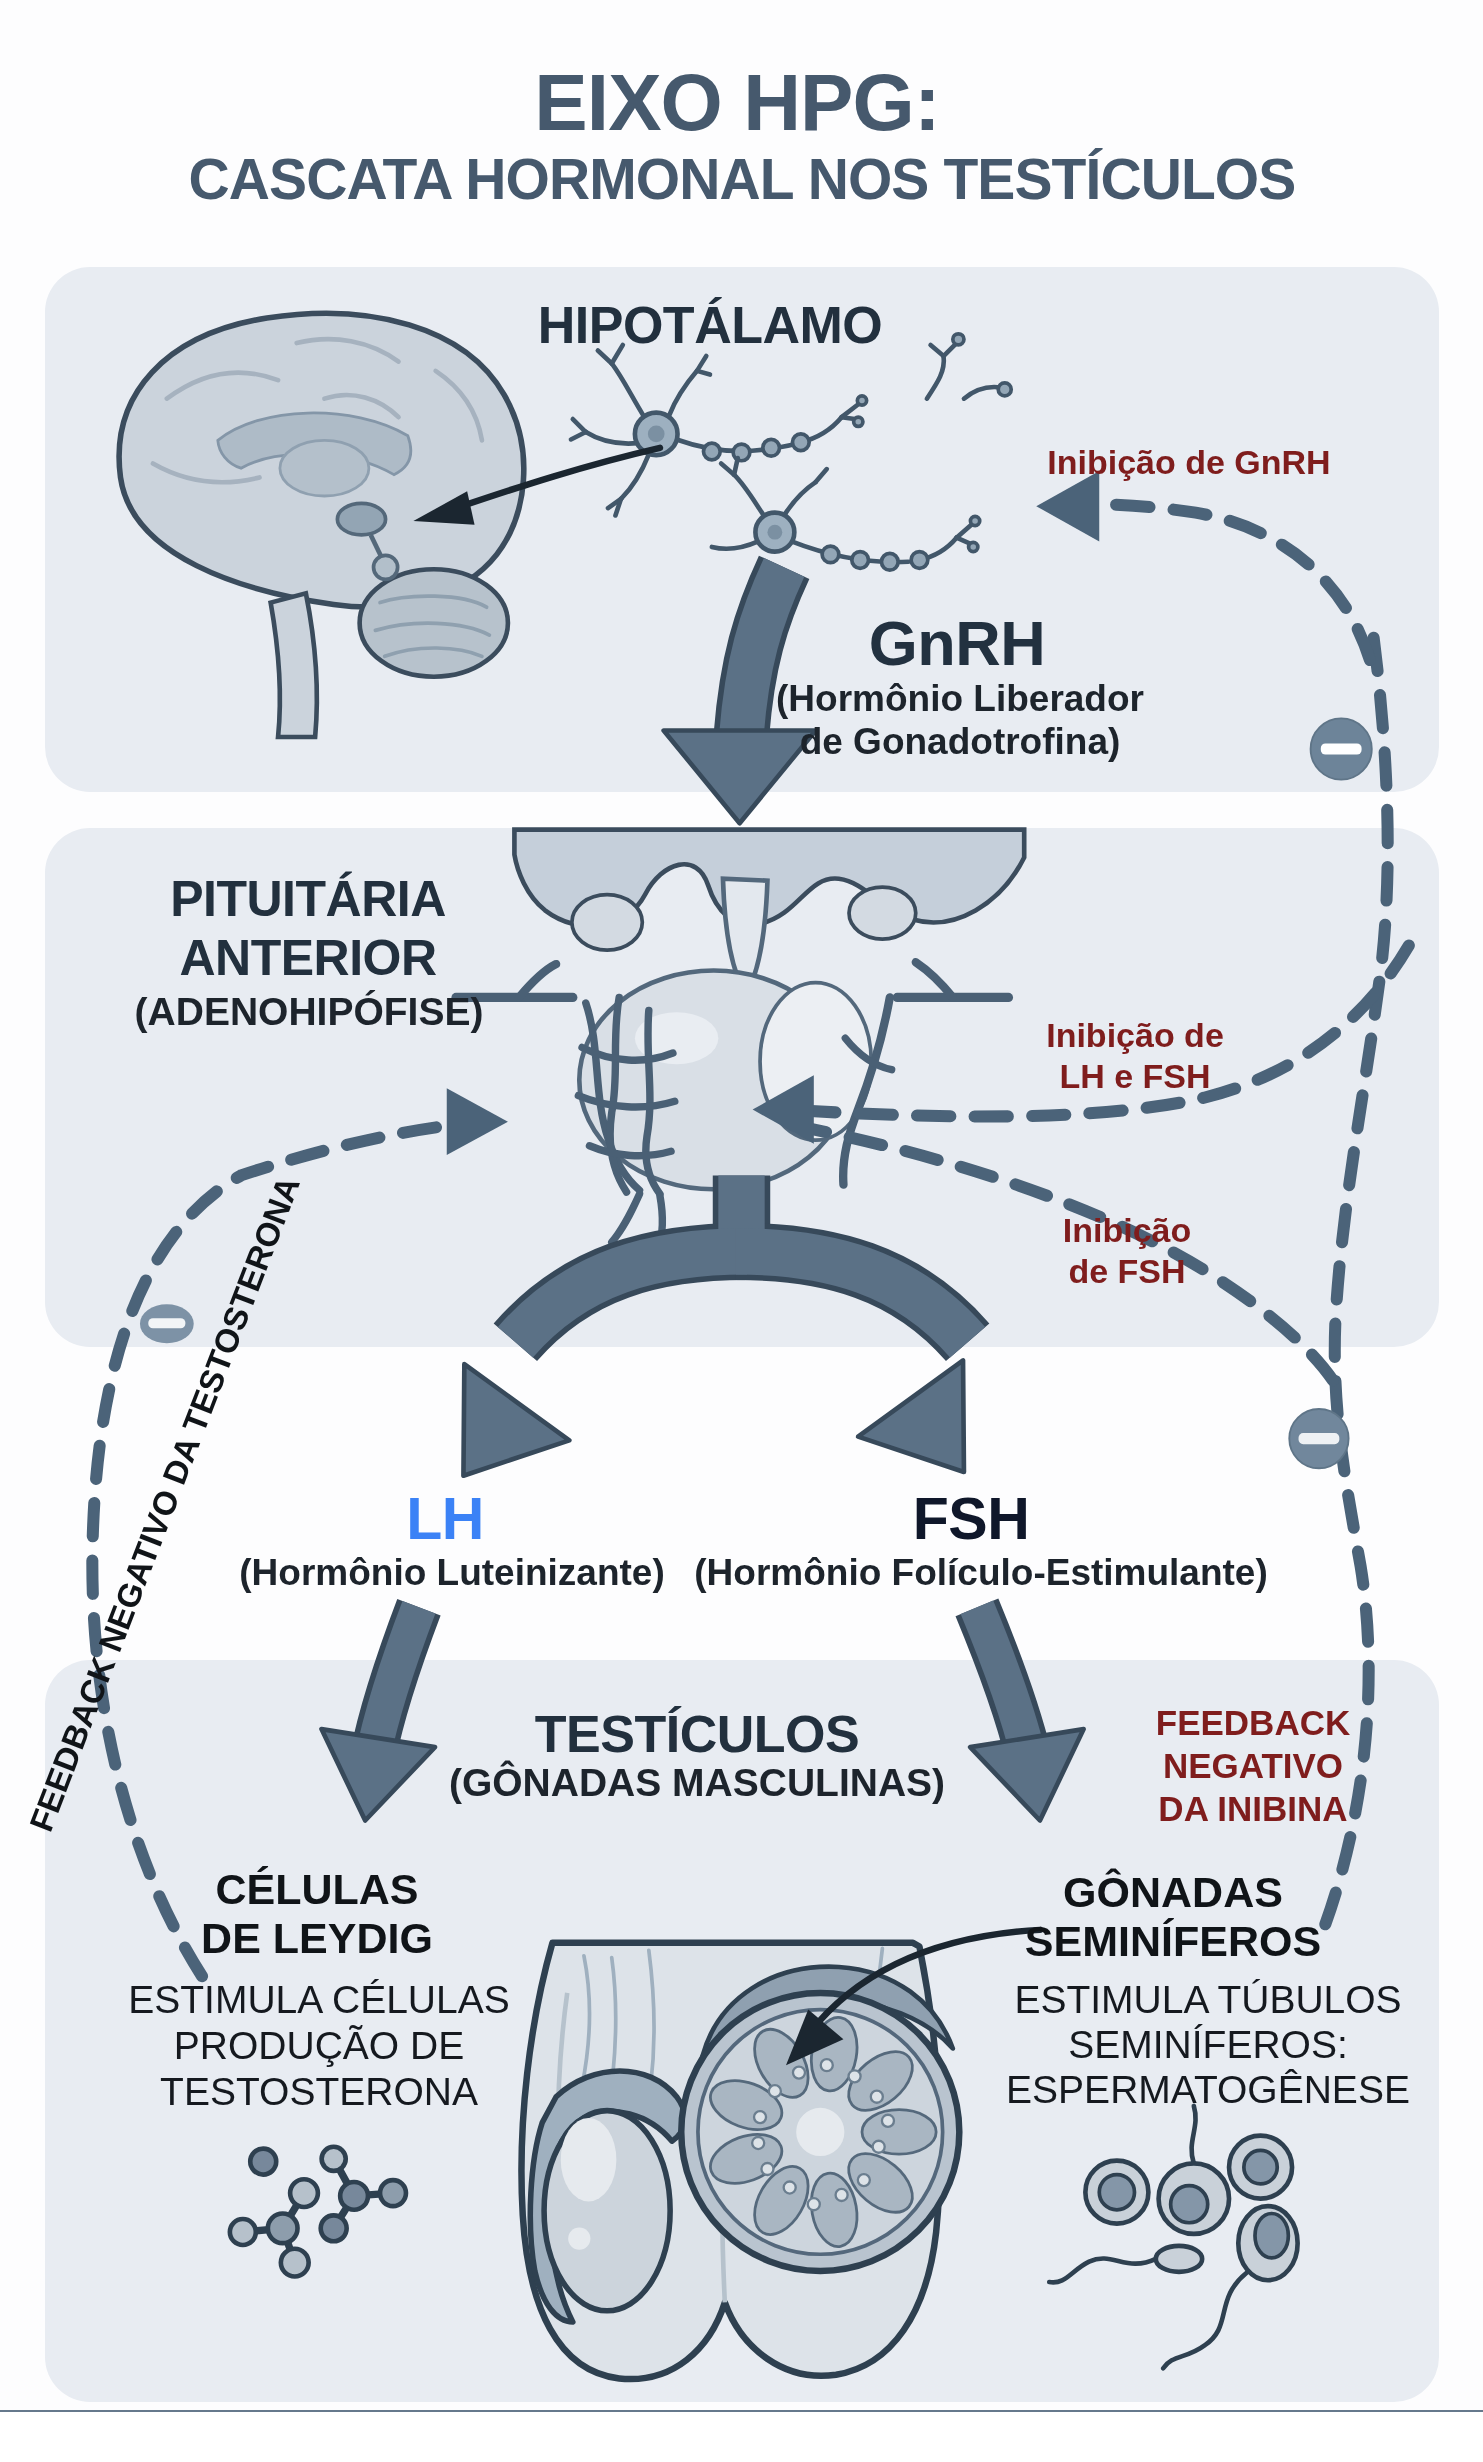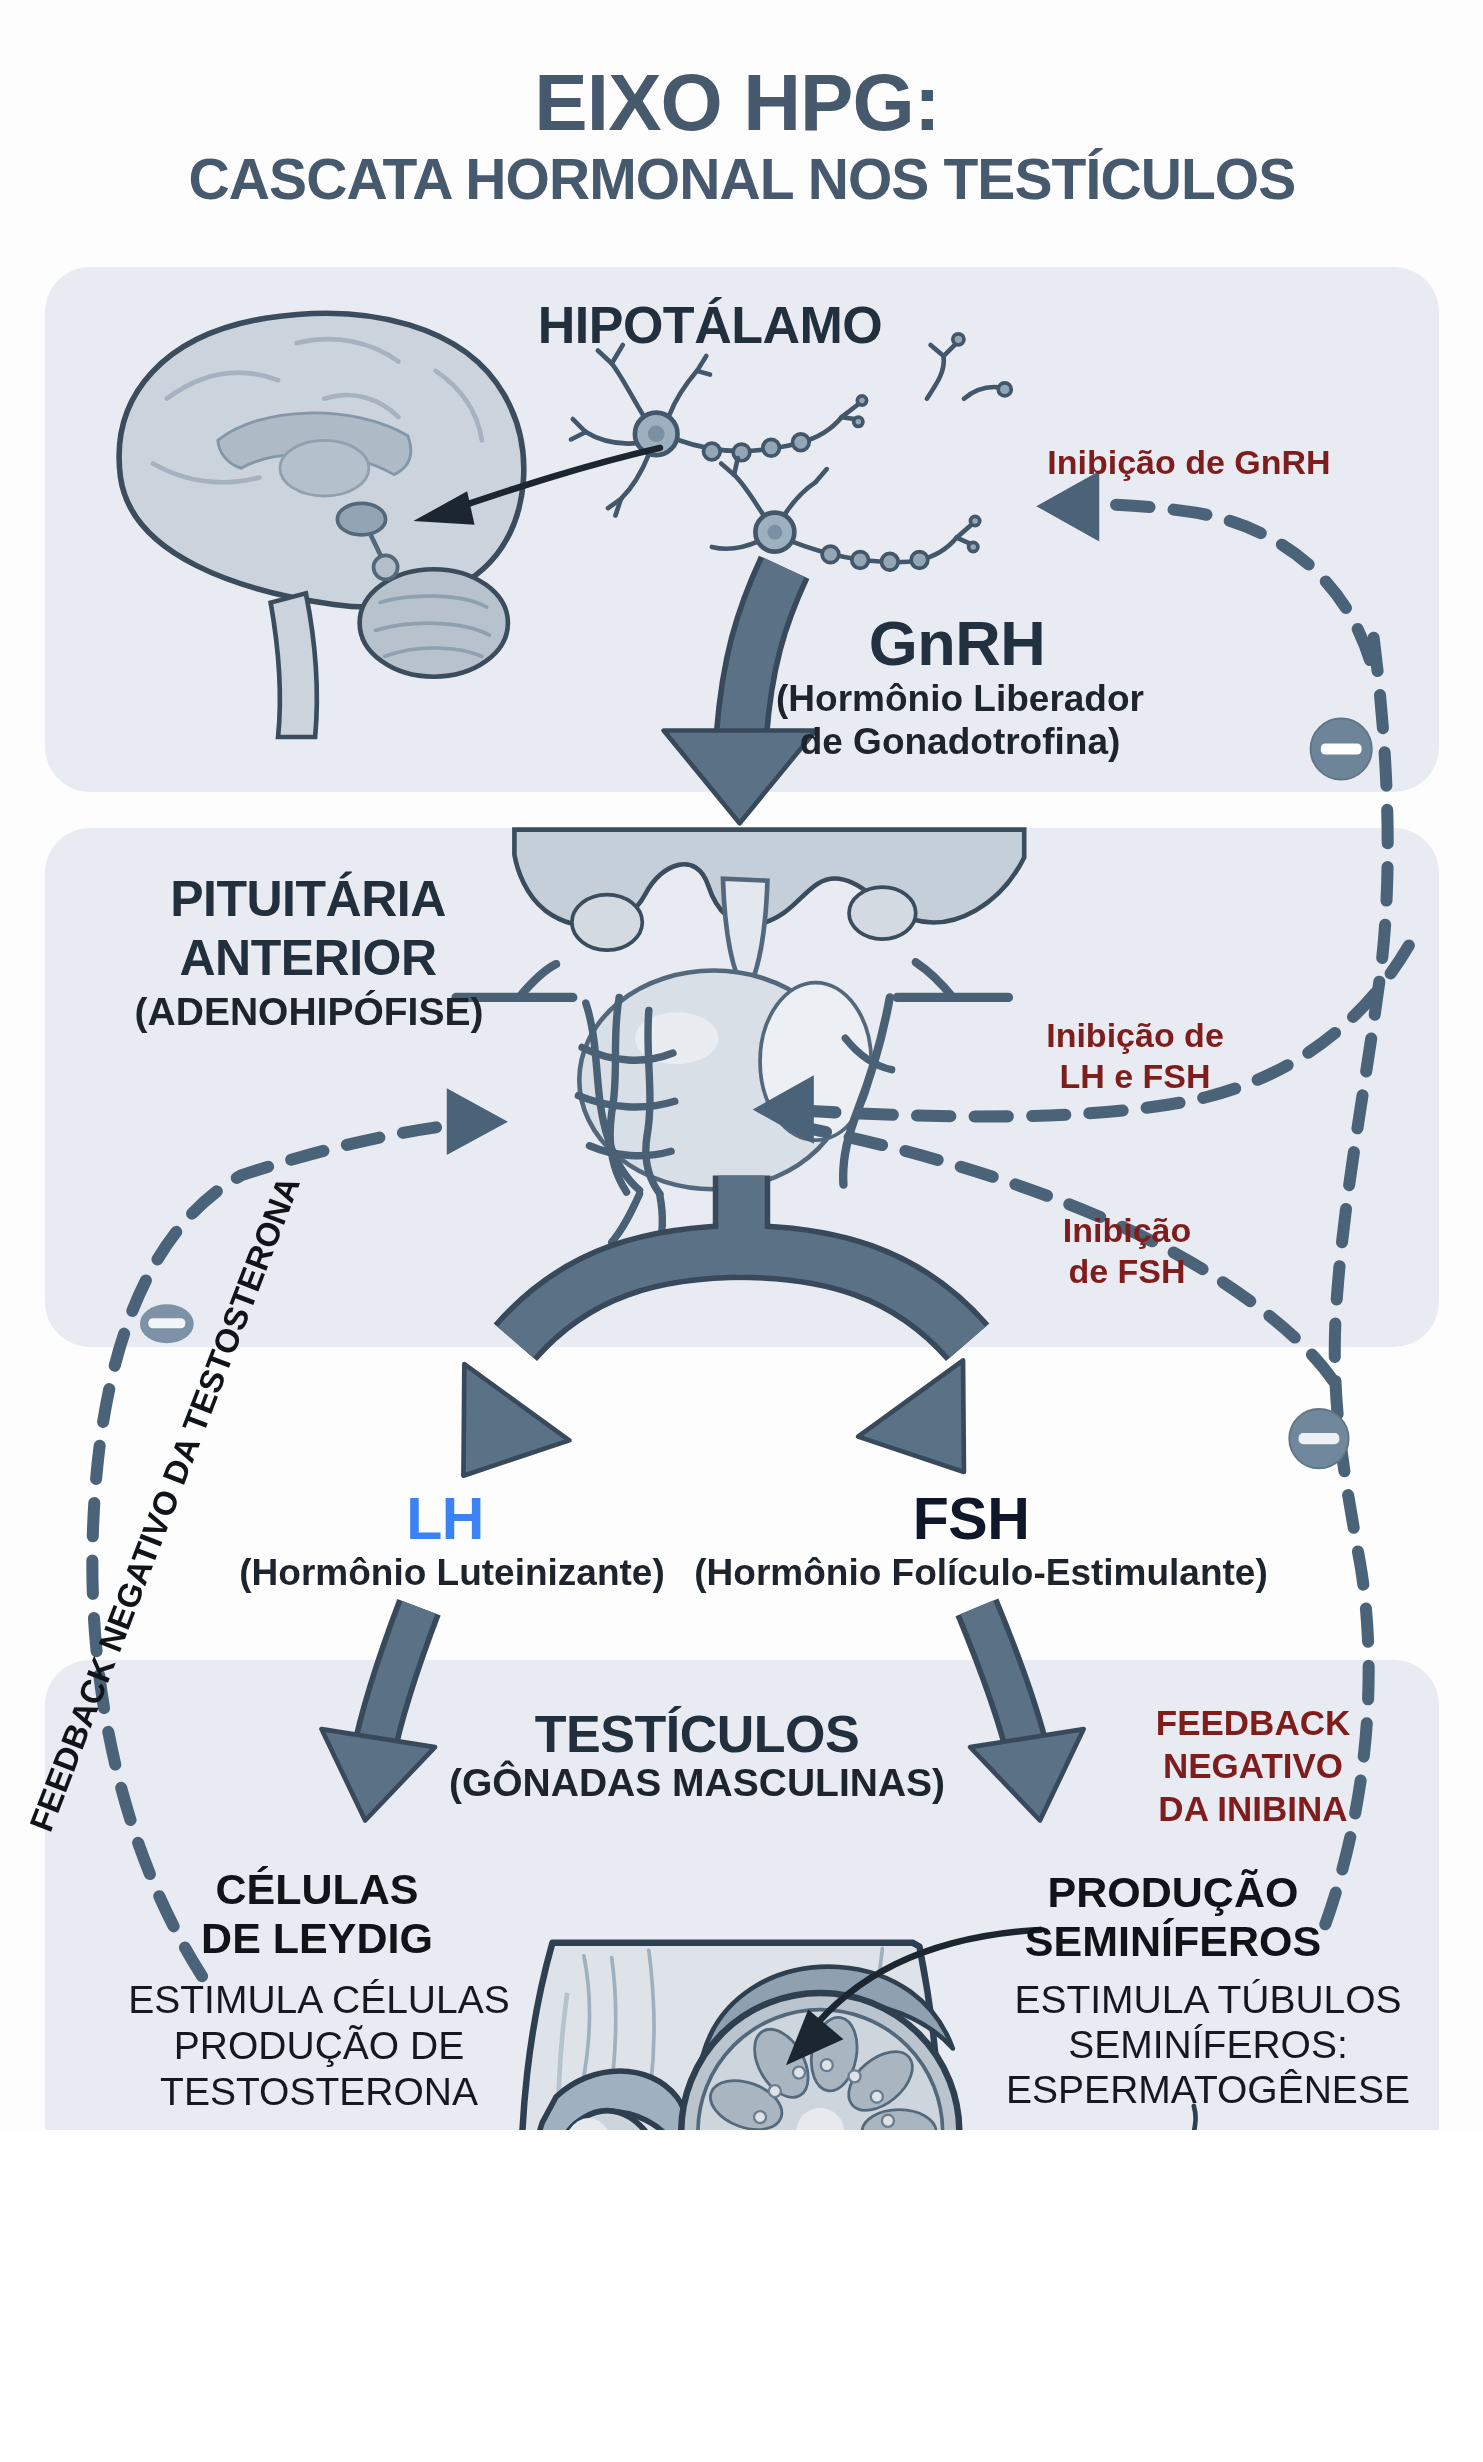--- a/index.html
+++ b/index.html
@@ -1,16 +1,16 @@
 <!DOCTYPE html>
 <html style="font-size:15px"><head>
 <meta charset="utf-8">
 <style>
   html,body{margin:0;padding:0;background:#ffffff;}
-  #canvas{position:relative;width:1483px;height:2130px;background:#fdfdfe;overflow:hidden;
+  #canvas{position:relative;width:1483px;height:2412px;background:#fdfdfe;overflow:hidden;
           font-family:"Liberation Sans",sans-serif;}
   .panel{position:absolute;left:45px;width:1394px;background:#e8ecf2;border-radius:45px;z-index:1;}
   #svg-layer{position:absolute;left:0;top:0;z-index:2;}
   .t{position:absolute;transform:translateX(-50%);text-align:center;white-space:nowrap;z-index:3;
      color:#15191f;font-family:"Liberation Sans",sans-serif;}
   .title{font-weight:800;color:#46596d;letter-spacing:-0.9px;}
   .heading{font-weight:800;color:#22303e;letter-spacing:-0.5px;}
   .sub{font-weight:600;color:#1d242c;}
   .lbl{font-weight:600;color:#7f1d1d;}
   .desc{font-weight:500;color:#15191f;}
@@ -334,21 +334,21 @@
     <div>CÉLULAS</div>
     <div>DE LEYDIG</div>
   </div>
   <div class="t desc" style="left:319px;top:1977px;font-size:39px;line-height:46px;">
     <div>ESTIMULA CÉLULAS</div>
     <div>PRODUÇÃO DE</div>
     <div>TESTOSTERONA</div>
   </div>
 
   <div class="t boldlbl" style="left:1173px;top:1868px;font-size:43px;line-height:49px;">
-    <div>PRODUÇÃO</div>
+    <div>GÔNADAS</div>
     <div>SEMINÍFEROS</div>
   </div>
   <div class="t desc" style="left:1208px;top:1977px;font-size:39px;line-height:45px;">
     <div>ESTIMULA TÚBULOS</div>
     <div>SEMINÍFEROS:</div>
     <div>ESPERMATOGÊNESE</div>
   </div>
 
 </div>
 

